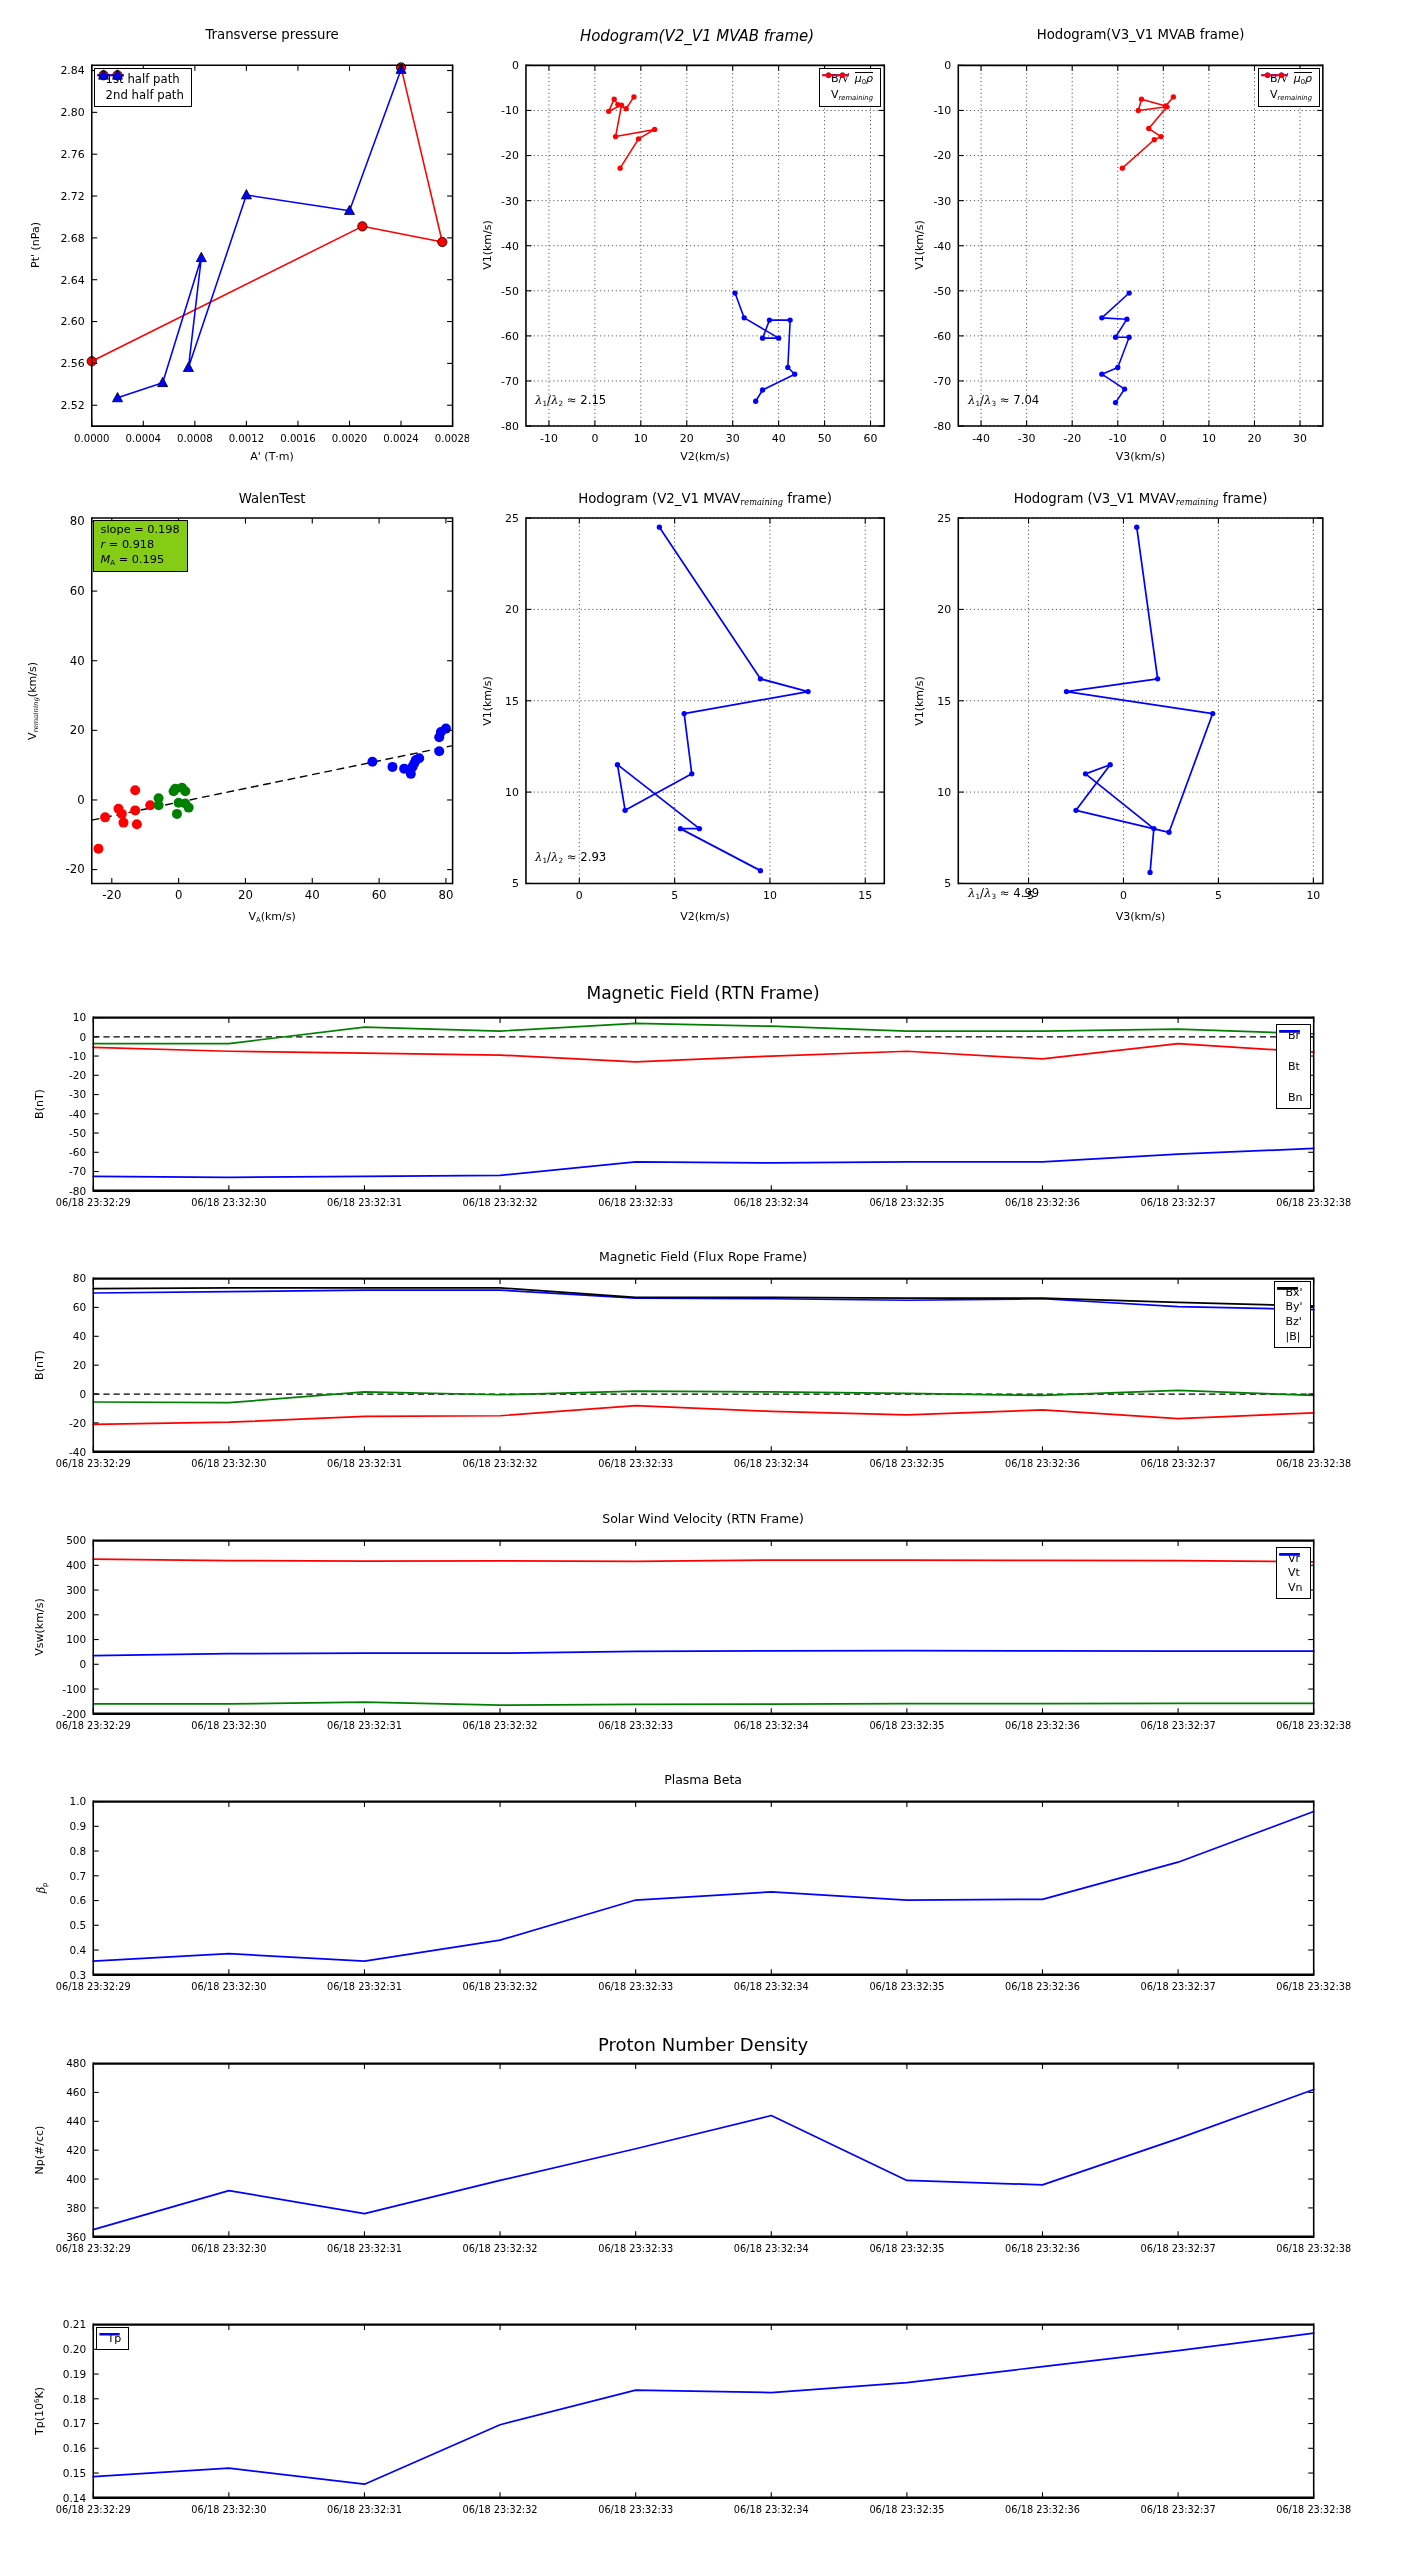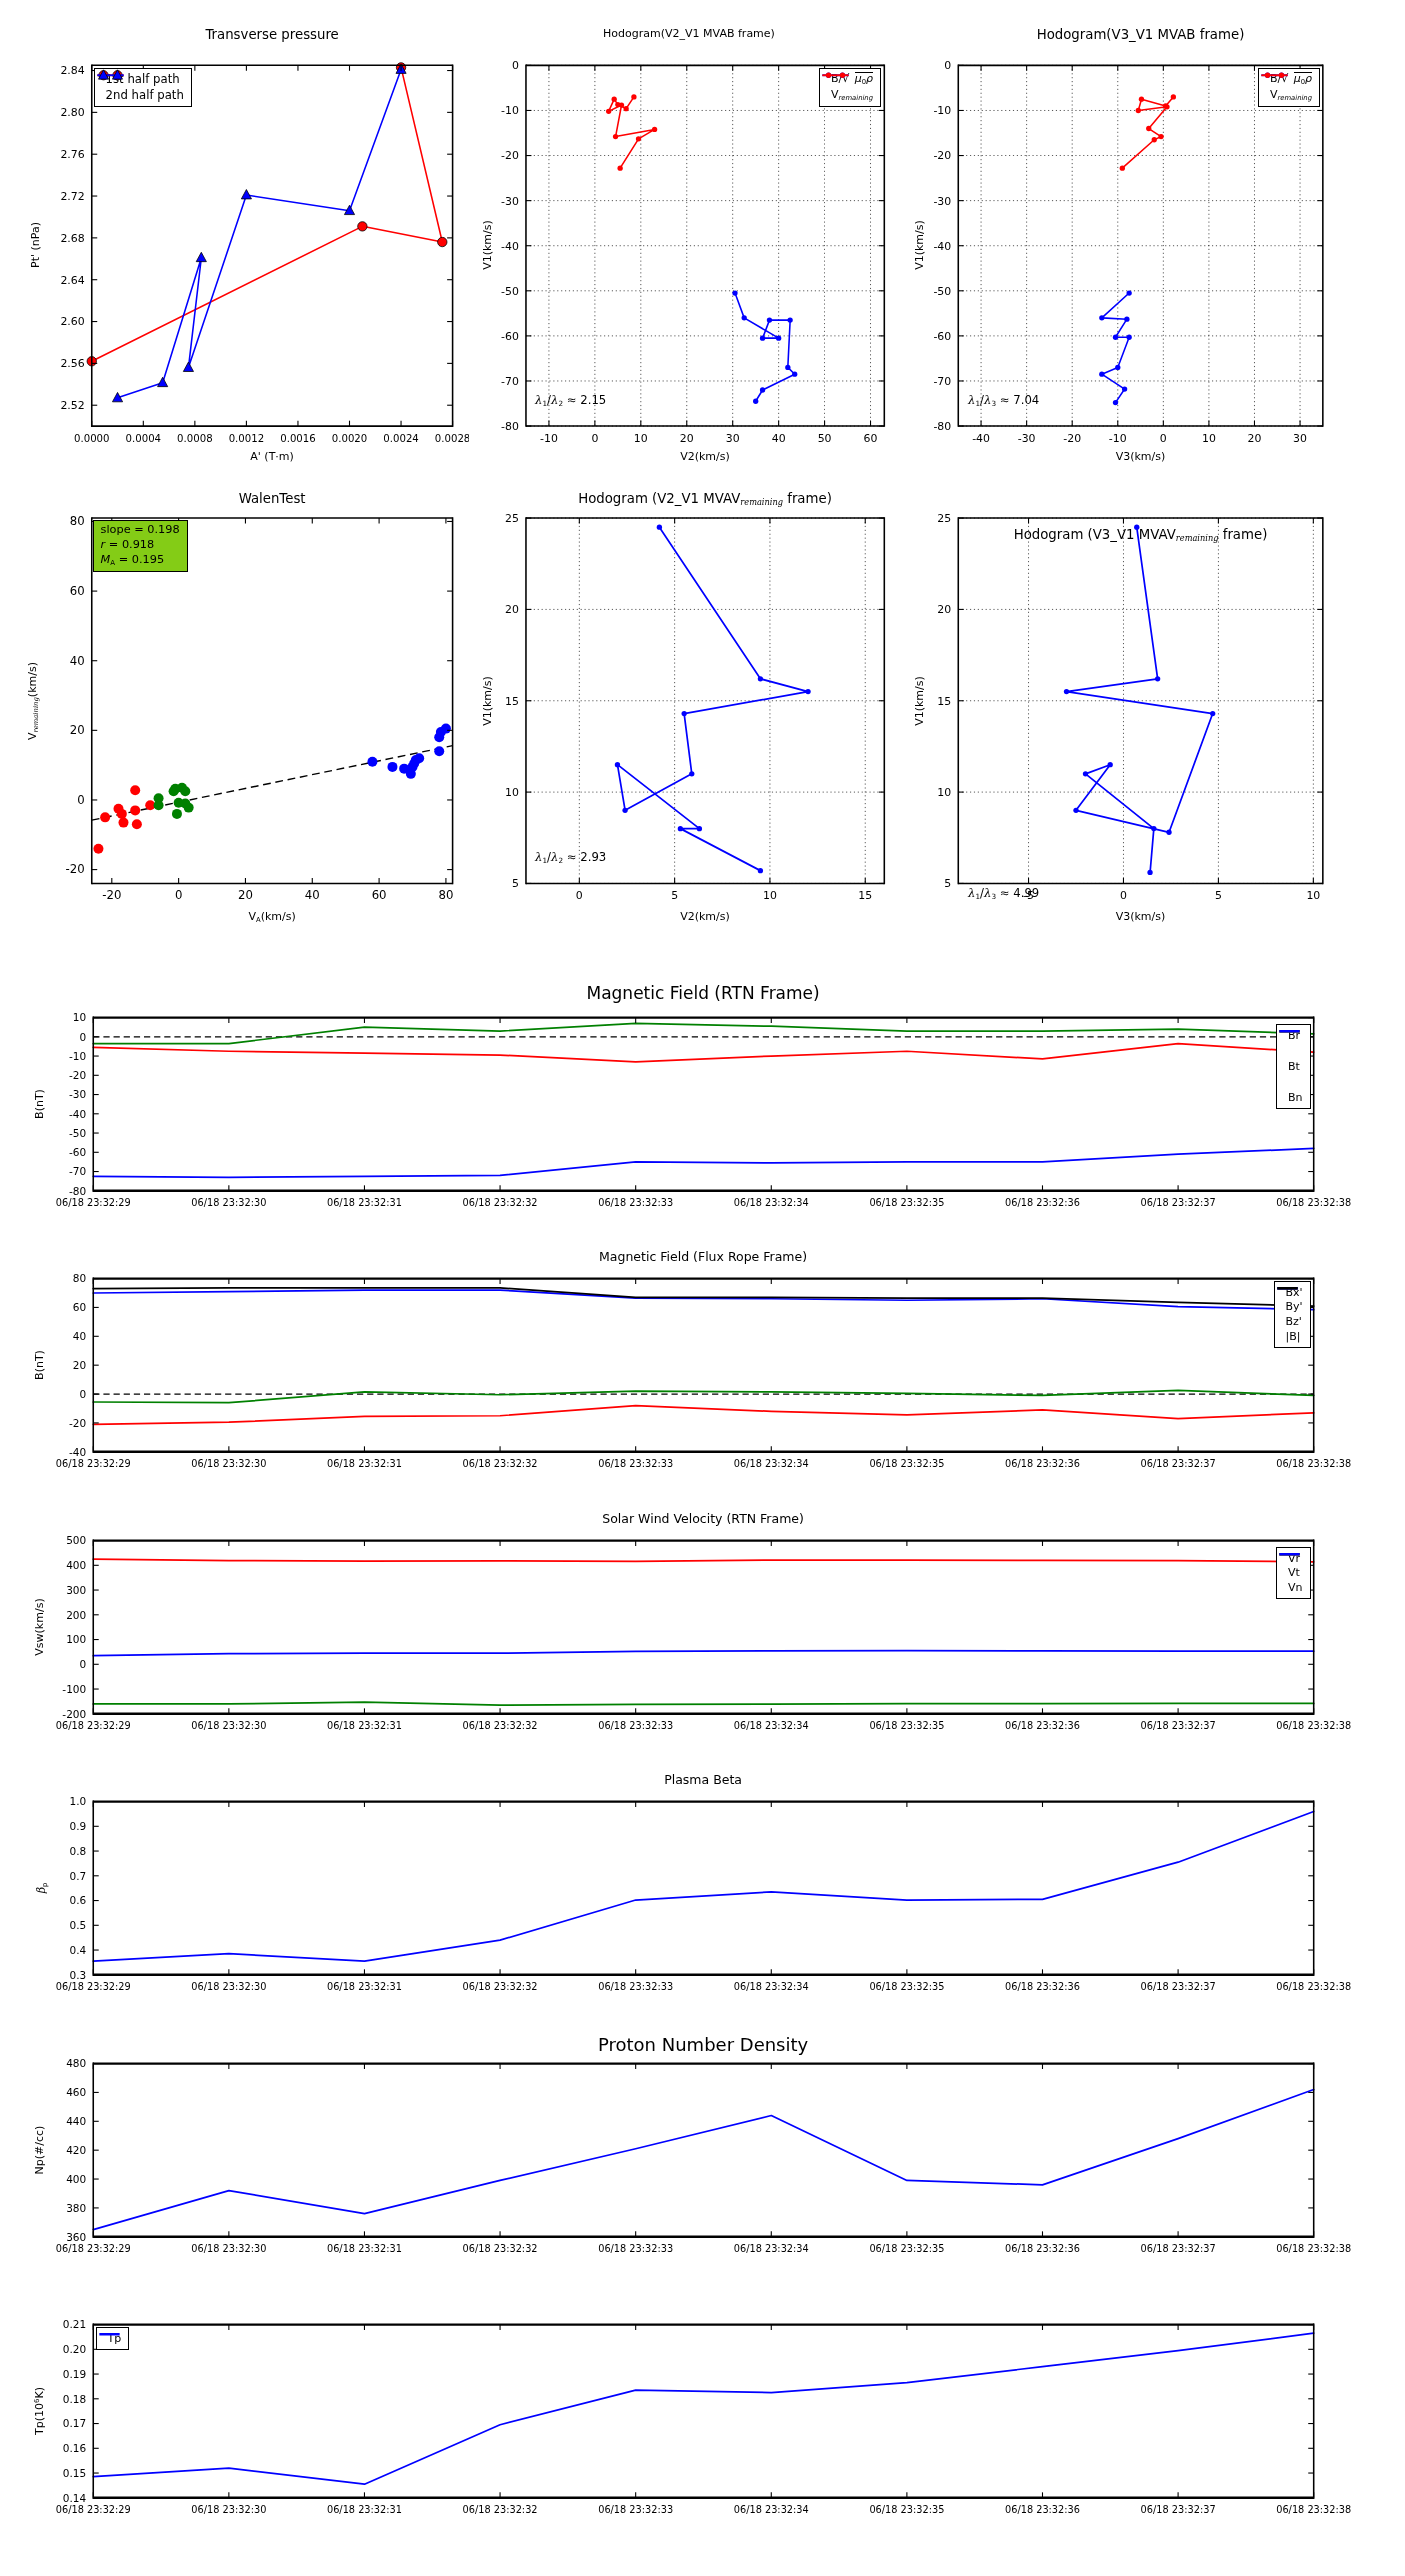--- a/index.html
+++ b/index.html
@@ -211,21 +211,21 @@
         <line x1="64" y1="409.5" x2="71" y2="409.5" stroke="#000" stroke-width="1.4"></line>
         <line x1="523" y1="409.5" x2="516" y2="409.5" stroke="#000" stroke-width="1.4"></line>
         <text x="55" y="414.5" text-anchor="end" font-size="14" fill="#000">-60</text>
         <line x1="64" y1="467.25" x2="71" y2="467.25" stroke="#000" stroke-width="1.4"></line>
         <line x1="523" y1="467.25" x2="516" y2="467.25" stroke="#000" stroke-width="1.4"></line>
         <text x="55" y="472.25" text-anchor="end" font-size="14" fill="#000">-70</text>
         <line x1="64" y1="525" x2="71" y2="525" stroke="#000" stroke-width="1.4"></line>
         <line x1="523" y1="525" x2="516" y2="525" stroke="#000" stroke-width="1.4"></line>
         <text x="55" y="530" text-anchor="end" font-size="14" fill="#000">-80</text>
       </svg>
-      <div class="overlay ptitle" style="left: 34px; width: 358px; top: 11px; font-size: 11px;">Hodogram(V2_V1 MVAB frame)</div>
+      <div class="overlay ptitle" style="left: 42px; width: 358px; top: 11px; font-size: 15px; font-style: italic;">Hodogram(V2_V1 MVAB frame)</div>
       <div class="overlay pxlabel" style="left: 50px; width: 358px; top: 434px; font-size: 11px;">V2(km/s)</div>
       <div class="overlay pylabel" style="left: 11px; top: 229px; font-size: 11px;">V1(km/s)</div>
       <div class="legend" style="font-size: 11px; right: 40px; top: 52px;">
         <div class="lrow">
           <svg width="31" height="12.5" viewBox="0 0 40 16">
             <line x1="3" y1="8" x2="37" y2="8" stroke="#0000ff" stroke-width="2.4"></line>
             <circle cx="11" cy="8" r="3.4" fill="#0000ff"></circle>
             <circle cx="29" cy="8" r="3.4" fill="#0000ff"></circle>
           </svg>
           <span>B/√<span class="radbar"><i>μ</i><sub>0</sub><i>ρ</i></span></span>
@@ -549,21 +549,21 @@
         <line x1="58" y1="298" x2="65" y2="298" stroke="#000" stroke-width="1.4"></line>
         <line x1="525" y1="298" x2="518" y2="298" stroke="#000" stroke-width="1.4"></line>
         <text x="49" y="303" text-anchor="end" font-size="14" fill="#000">15</text>
         <line x1="58" y1="181" x2="65" y2="181" stroke="#000" stroke-width="1.4"></line>
         <line x1="525" y1="181" x2="518" y2="181" stroke="#000" stroke-width="1.4"></line>
         <text x="49" y="186" text-anchor="end" font-size="14" fill="#000">20</text>
         <line x1="58" y1="64" x2="65" y2="64" stroke="#000" stroke-width="1.4"></line>
         <line x1="525" y1="64" x2="518" y2="64" stroke="#000" stroke-width="1.4"></line>
         <text x="49" y="69" text-anchor="end" font-size="14" fill="#000">25</text>
       </svg>
-      <div class="overlay ptitle" style="left: 45px; width: 365px; top: 23.4px; font-size: 13.3px; margin-top: 36px;">Hodogram (V3_V1 MVAV<sub><i>remaining</i></sub> frame)</div>
+      <div class="overlay ptitle" style="left: 45px; width: 365px; top: 23.4px; font-size: 13.3px;">Hodogram (V3_V1 MVAV<sub><i>remaining</i></sub> frame)</div>
       <div class="overlay pxlabel" style="left: 45px; width: 365px; top: 442px; font-size: 11px;">V3(km/s)</div>
       <div class="overlay pylabel" style="left: 6.2px; top: 233px; font-size: 11px;">V1(km/s)</div>
       <div class="anno overlay" style="left: 55px; top: 382px; font-size: 11.7px; margin-top: 36px;"><i>λ</i><sub>1</sub>/<i>λ</i><sub>3</sub> ≈ 4.99</div>
     </div>
     <div class="panel" style="left: 15.6px; top: 972px; width: 1389px; height: 262px;">
       <svg width="1389" height="262" viewBox="0 0 1780 335">
         <line x1="99" y1="82.66666666666666" x2="1663" y2="82.66666666666666" stroke="#000" stroke-width="1.6" stroke-dasharray="8,5"></line>
         <polyline points="99.0,96.2 272.8,101.2 446.6,103.6 620.3,106.1 794.1,114.7 967.9,107.3 1141.7,101.2 1315.4,111.0 1489.2,91.3 1663.0,102.4" fill="none" stroke="#ff0000" stroke-width="2.2" stroke-linejoin="round" stroke-linecap="round"></polyline>
         <polyline points="99.0,91.3 272.8,91.3 446.6,70.3 620.3,75.3 794.1,65.4 967.9,69.1 1141.7,75.3 1315.4,75.3 1489.2,72.8 1663.0,79.0" fill="none" stroke="#008000" stroke-width="2.2" stroke-linejoin="round" stroke-linecap="round"></polyline>
         <polyline points="99.0,261.5 272.8,262.7 446.6,261.5 620.3,260.3 794.1,243.0 967.9,244.2 1141.7,243.0 1315.4,243.0 1489.2,233.1 1663.0,225.7" fill="none" stroke="#0000ff" stroke-width="2.2" stroke-linejoin="round" stroke-linecap="round"></polyline>

